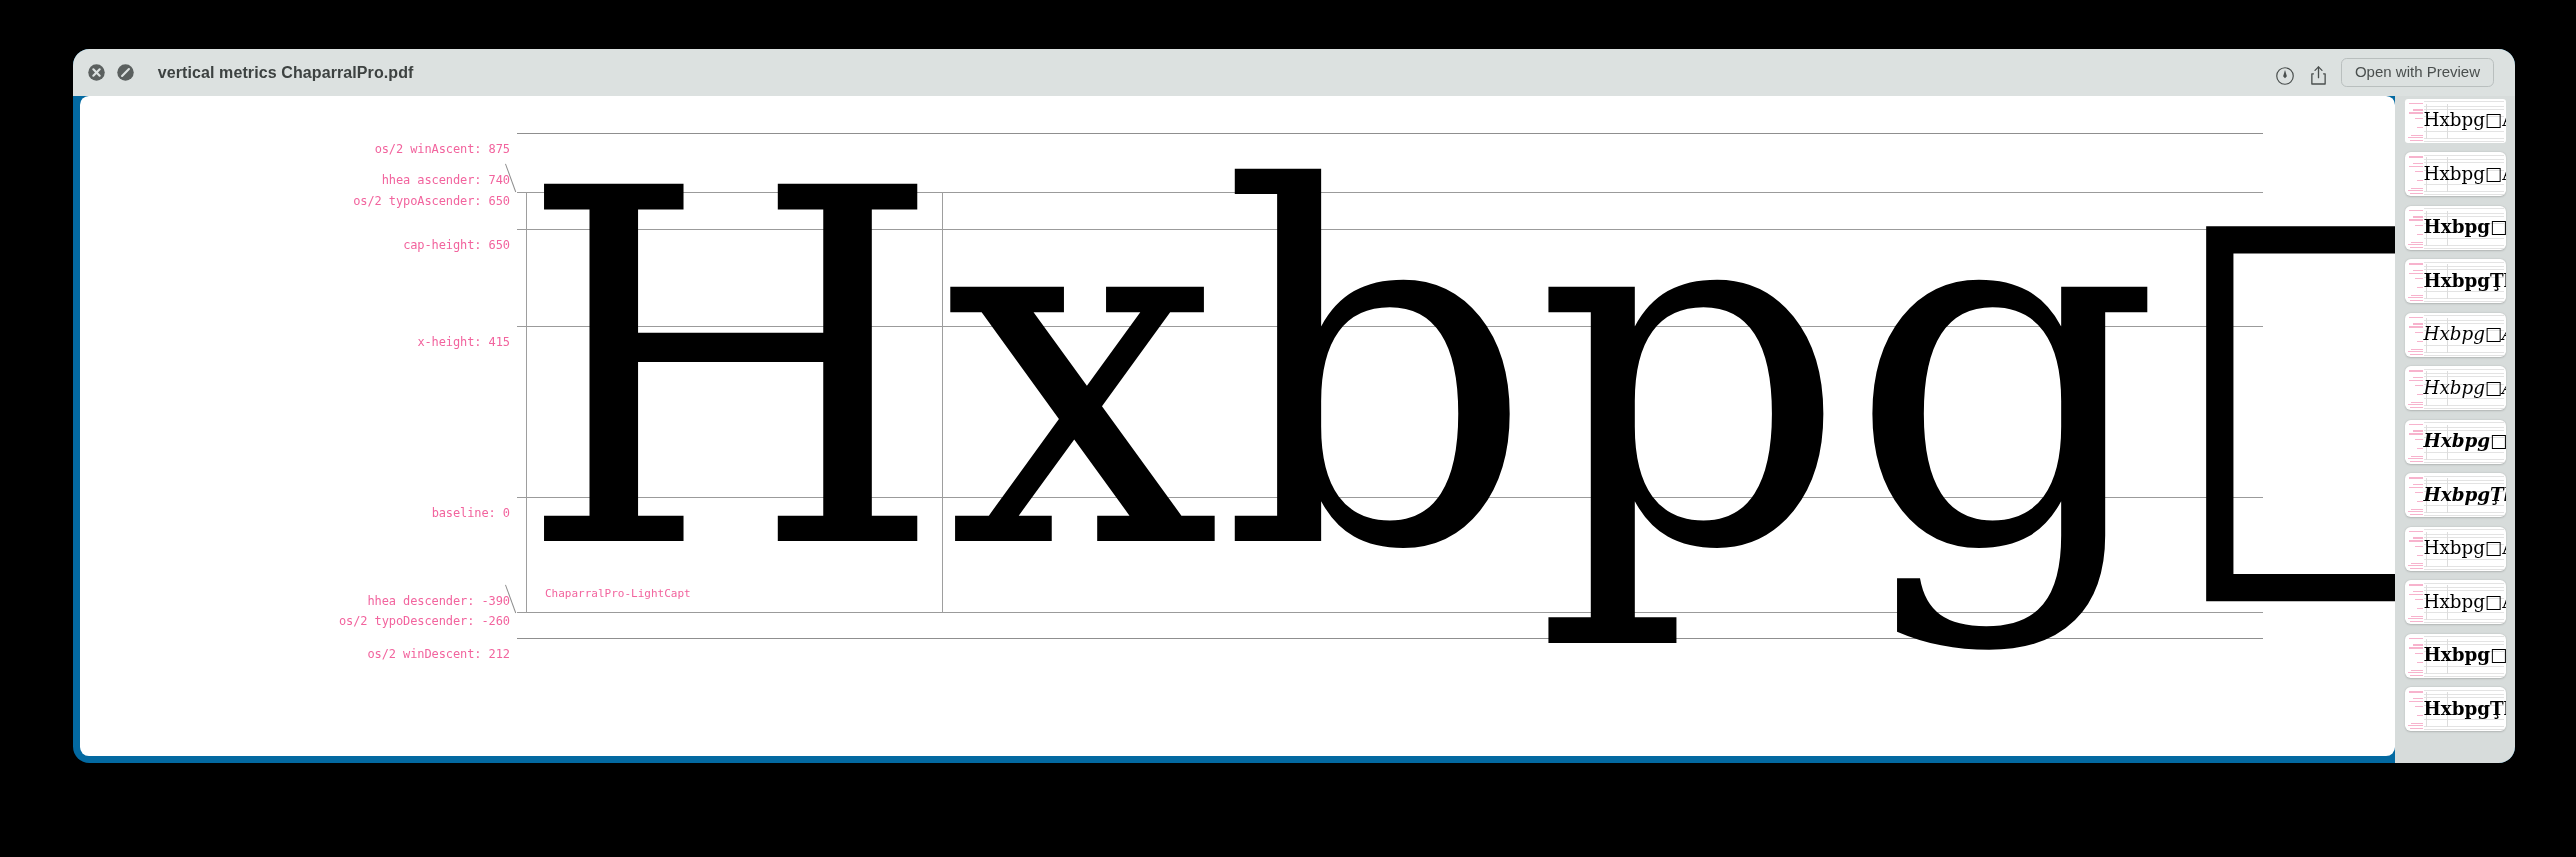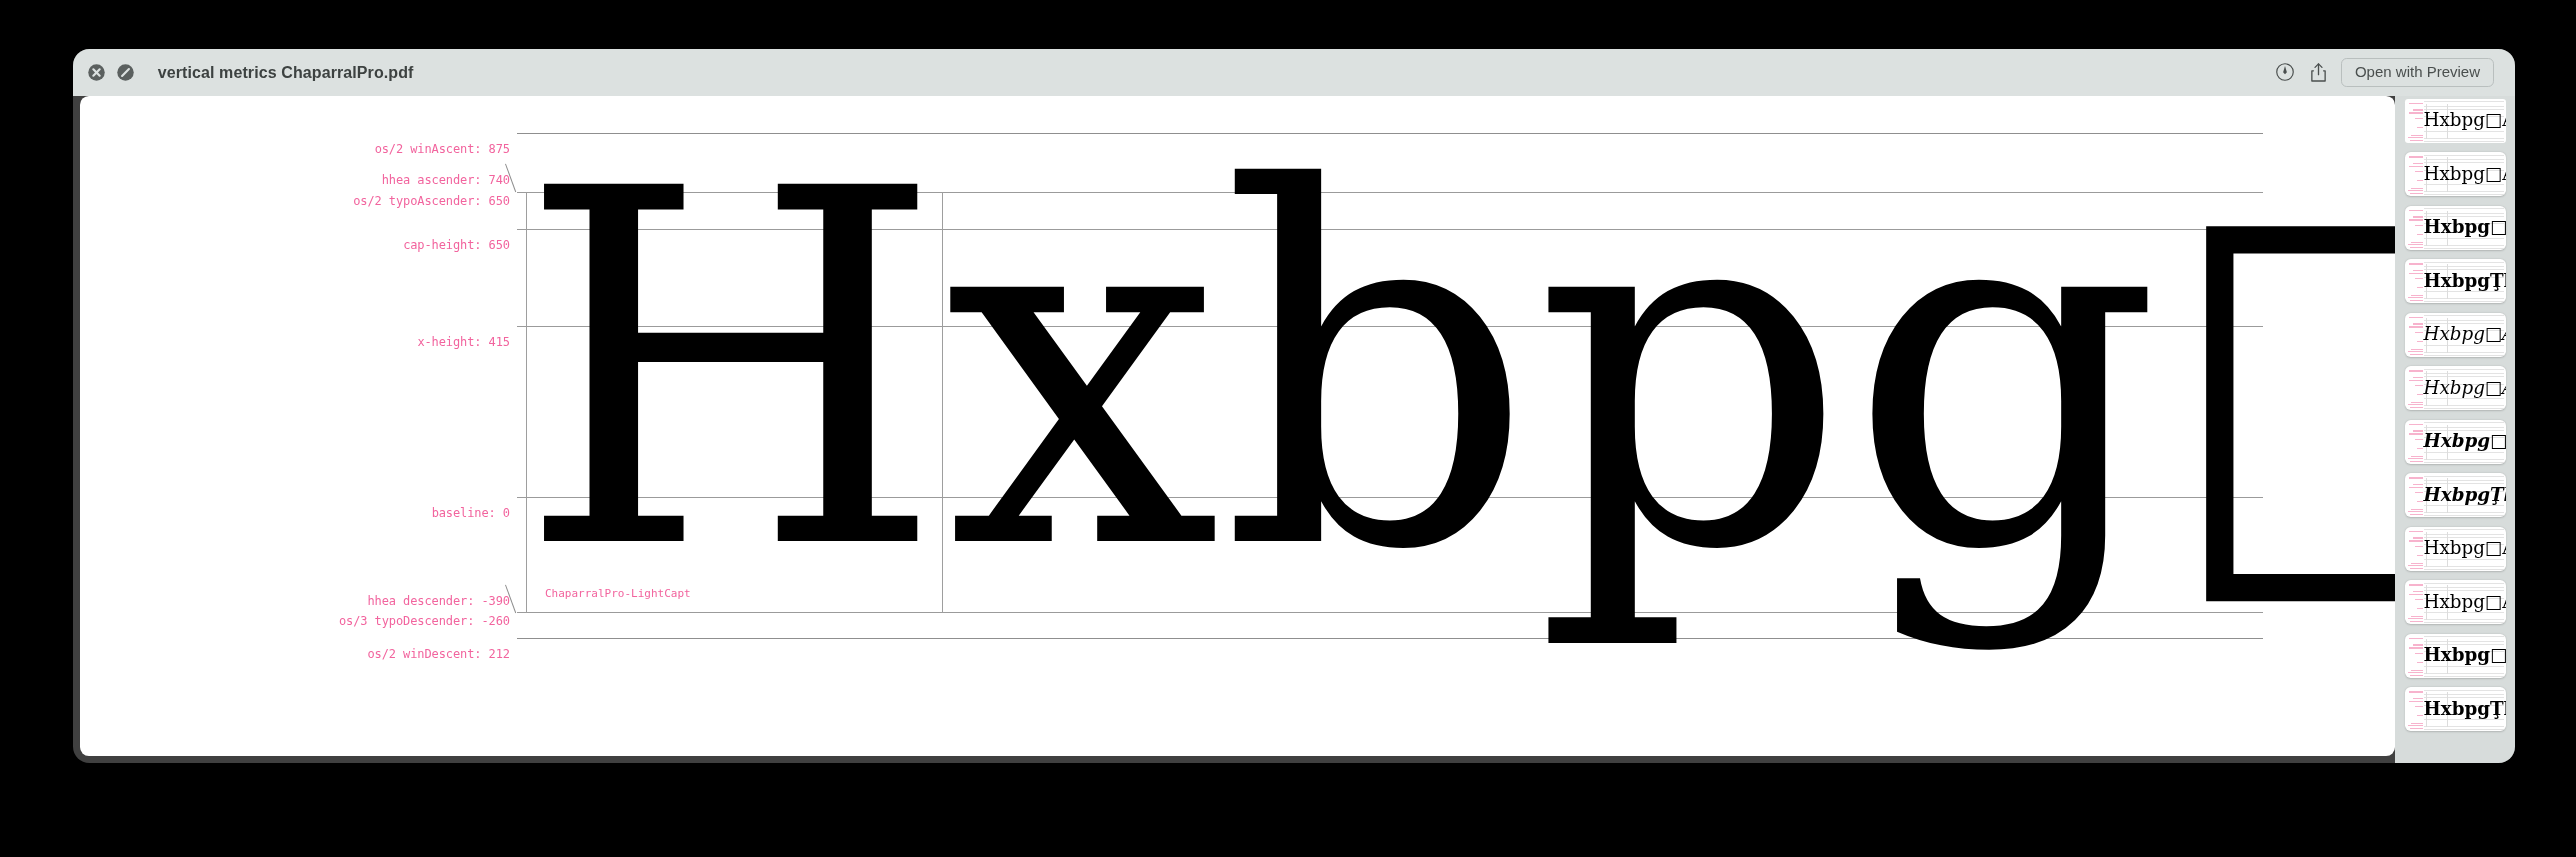--- a/index.html
+++ b/index.html
@@ -19,21 +19,21 @@
     background: #000000;
   }
 
   
   .ql-window {
     position: absolute;
     left: 73px;
     top: 49px;
     width: 2442px;
     height: 714px;
-    background: #404040;
+    background: #0369a1;
     border-radius: 16.4px;
     box-shadow: 0 6.3px 25px rgba(0,0,0,0.55);
     overflow: hidden;
   }
 
   
   .titlebar {
     position: absolute;
     left: 0; top: 0;
     width: 100%;
@@ -64,21 +64,21 @@
     font-weight: bold;
     color: #3d4241;
     letter-spacing: 0.1px;
     white-space: nowrap;
   }
 
   .tb-spacer { flex: 1 1 auto; }
 
   .tb-right {
     display: flex;
-    align-items: center;
+    align-items: flex-end;
     gap: 12px;
     padding-right: 6.3px;
   }
 
   .tb-icon-btn {
     width: 21.5px;
     height: 23px;
     display: flex;
     align-items: center;
     justify-content: center;
@@ -297,21 +297,21 @@
     <div class="doc-page">
 
       <div class="label-col">
         <span class="metric-label" style="top:37px;">os/2 winAscent: 875</span>
         <span class="metric-label" style="top:68px;">hhea ascender: 740</span>
         <span class="metric-label" style="top:89px;">os/2 typoAscender: 650</span>
         <span class="metric-label" style="top:133px;">cap-height: 650</span>
         <span class="metric-label" style="top:230px;">x-height: 415</span>
         <span class="metric-label" style="top:401px;">baseline: 0</span>
         <span class="metric-label" style="top:489px;">hhea descender: -390</span>
-        <span class="metric-label" style="top:509px;">os/3 typoDescender: -260</span>
+        <span class="metric-label" style="top:509px;">os/2 typoDescender: -260</span>
         <span class="metric-label" style="top:542px;">os/2 winDescent: 212</span>
       </div>
 
       <div class="guide-h mid" style="top:37px;"></div>
       <div class="guide-h" style="top:96px;"></div>
       <div class="guide-h" style="top:133px;"></div>
       <div class="guide-h" style="top:230px;"></div>
       <div class="guide-h" style="top:401px;"></div>
       <div class="guide-h" style="top:516px;"></div>
       <div class="guide-h mid" style="top:542px;"></div>

